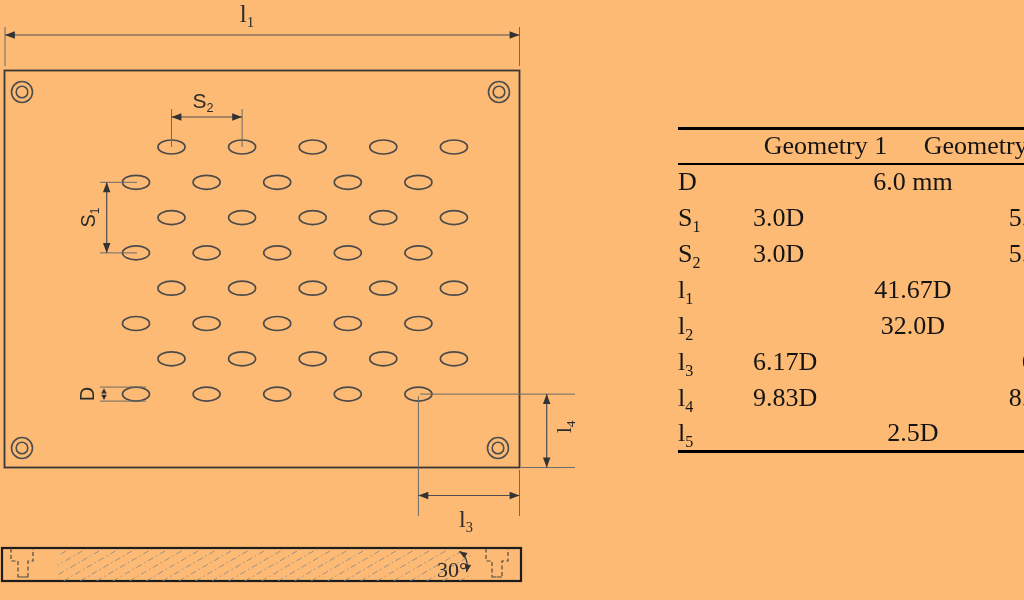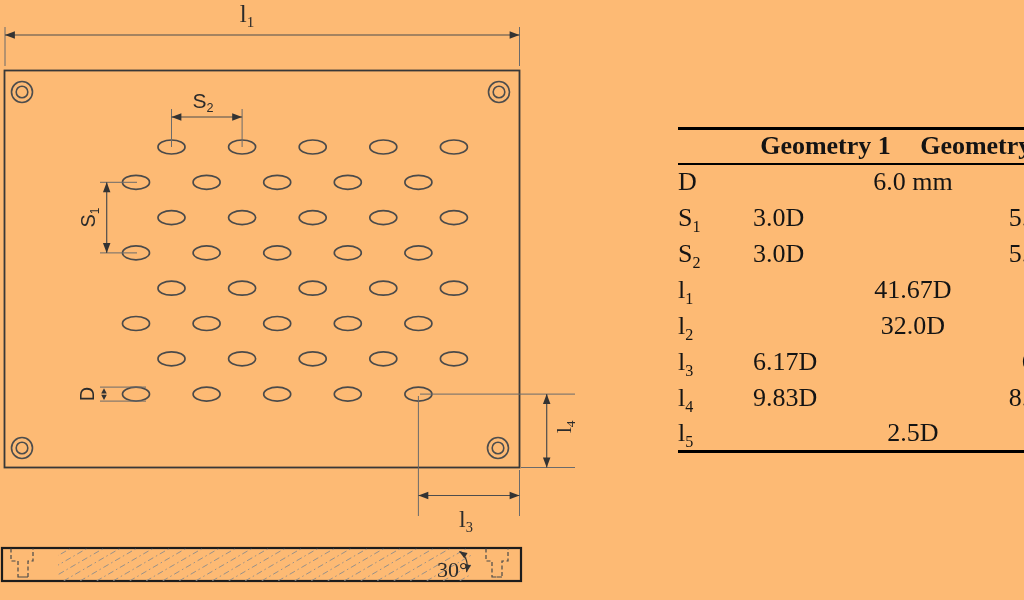--- a/index.html
+++ b/index.html
@@ -24,21 +24,21 @@
   .sansl{font-family:"Liberation Sans",sans-serif;}
   .svgsub{font-size:60%;}
   
   .geo-table-wrap{position:absolute;left:678px;top:127px;width:395px;}
   table.geo{border-collapse:collapse;width:395px;table-layout:fixed;
             font-family:"Liberation Serif",serif;font-size:26px;color:#141414;
             border-top:3px solid #000;border-bottom:3px solid #000;}
   table.geo col.c0{width:75px;} table.geo col.c1{width:145px;} table.geo col.c2{width:175px;}
   table.geo thead tr{height:35px;border-bottom:2px solid #000;}
   table.geo tbody tr{height:36px;}
-  table.geo th{font-weight:bold;text-align:center;padding:0;}
+  table.geo th{font-weight:normal;text-align:center;padding:0;}
   table.geo td{padding:0;white-space:nowrap;}
   td.c-param{padding-left:16px;text-align:left;}
   td.c-g1{text-align:left;}
   td.c-g2{text-align:right;padding-right:42px;}
   td.c-shared{text-align:center;}
   sub{font-size:62%;line-height:0;}
 </style>
 </head>
 <body>
 

